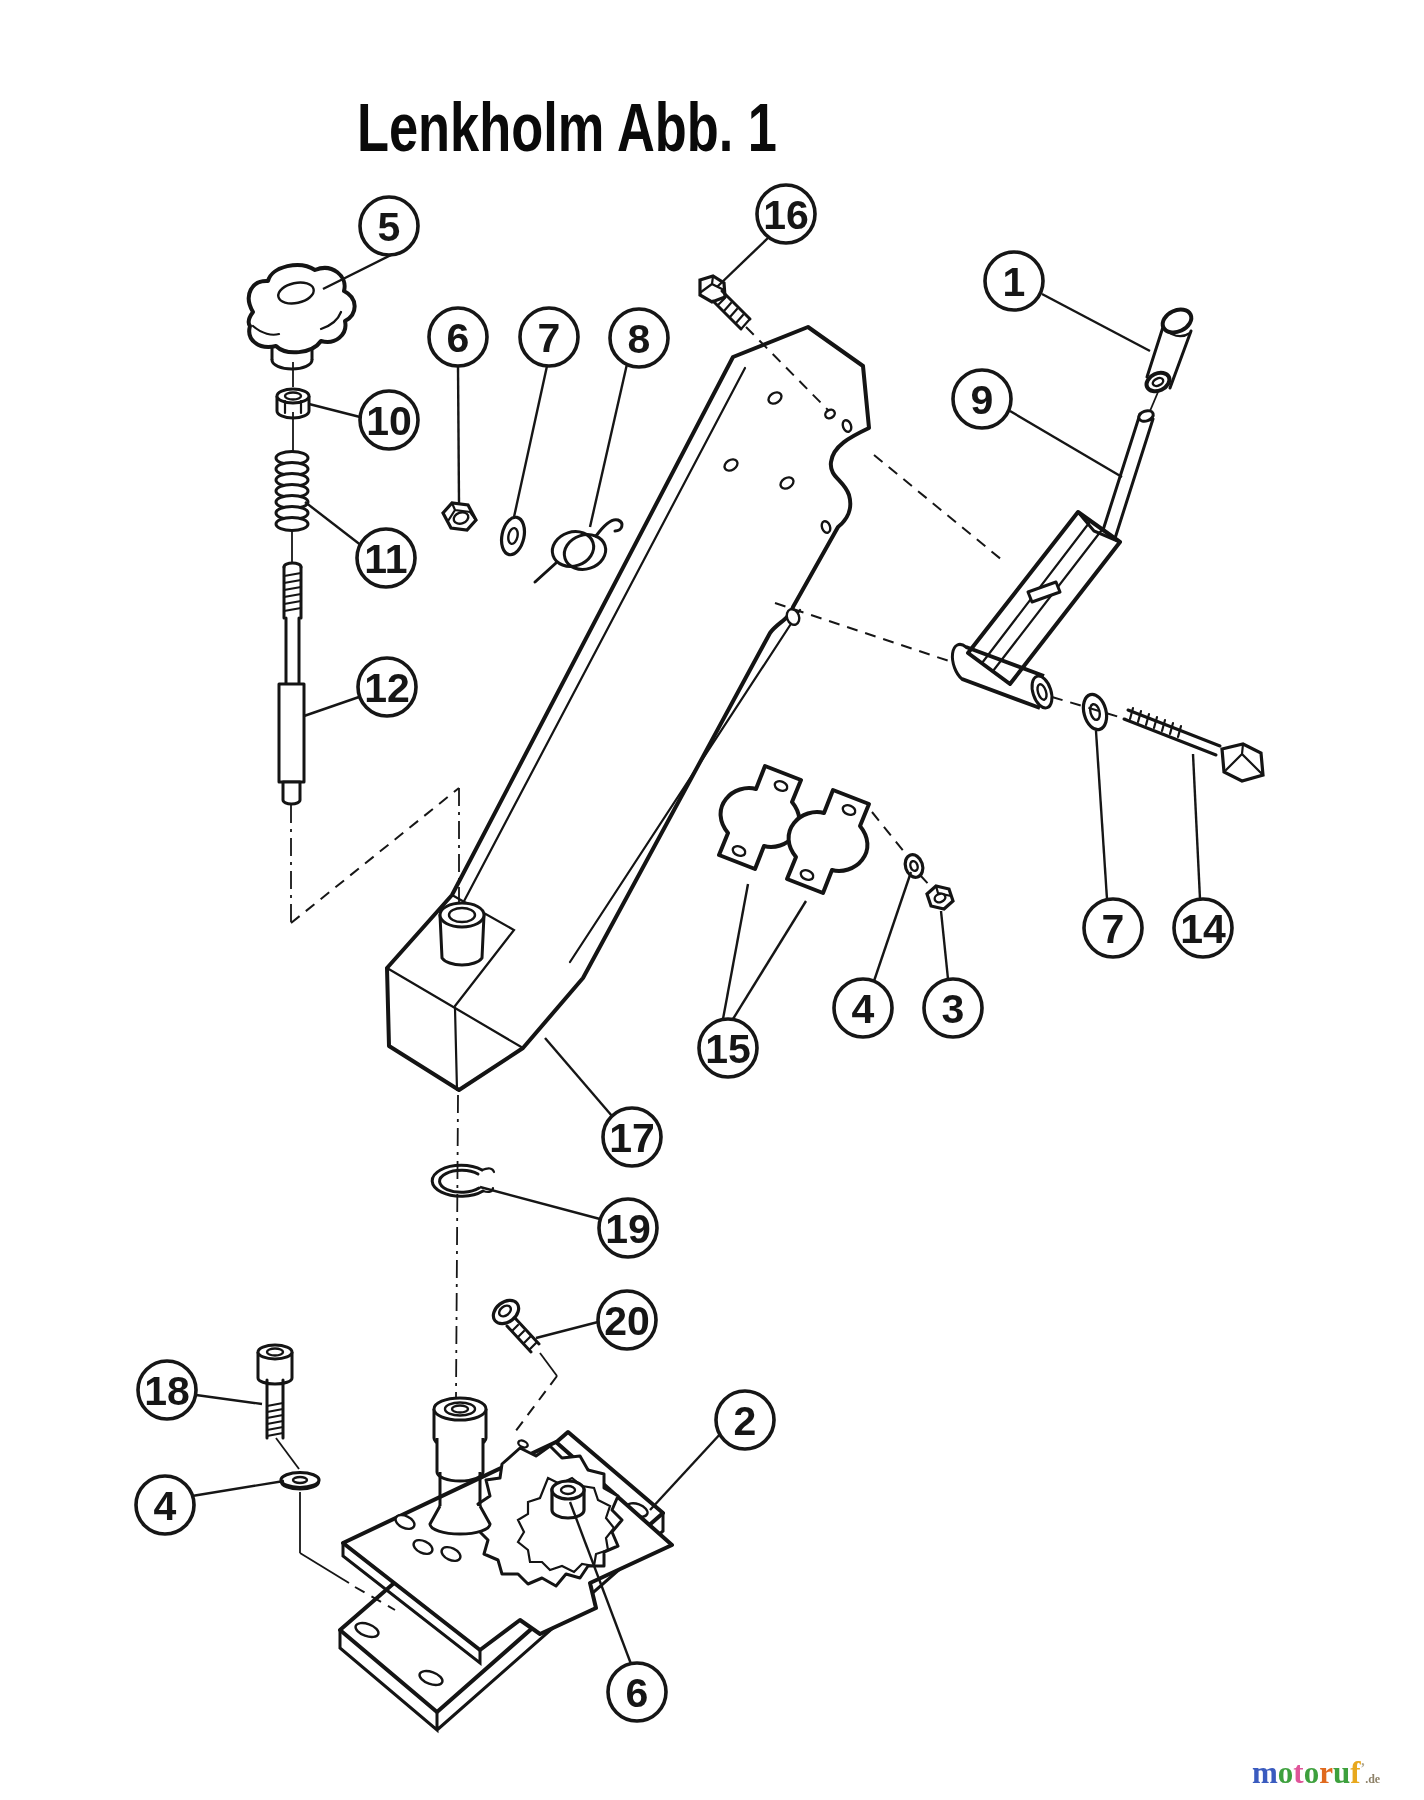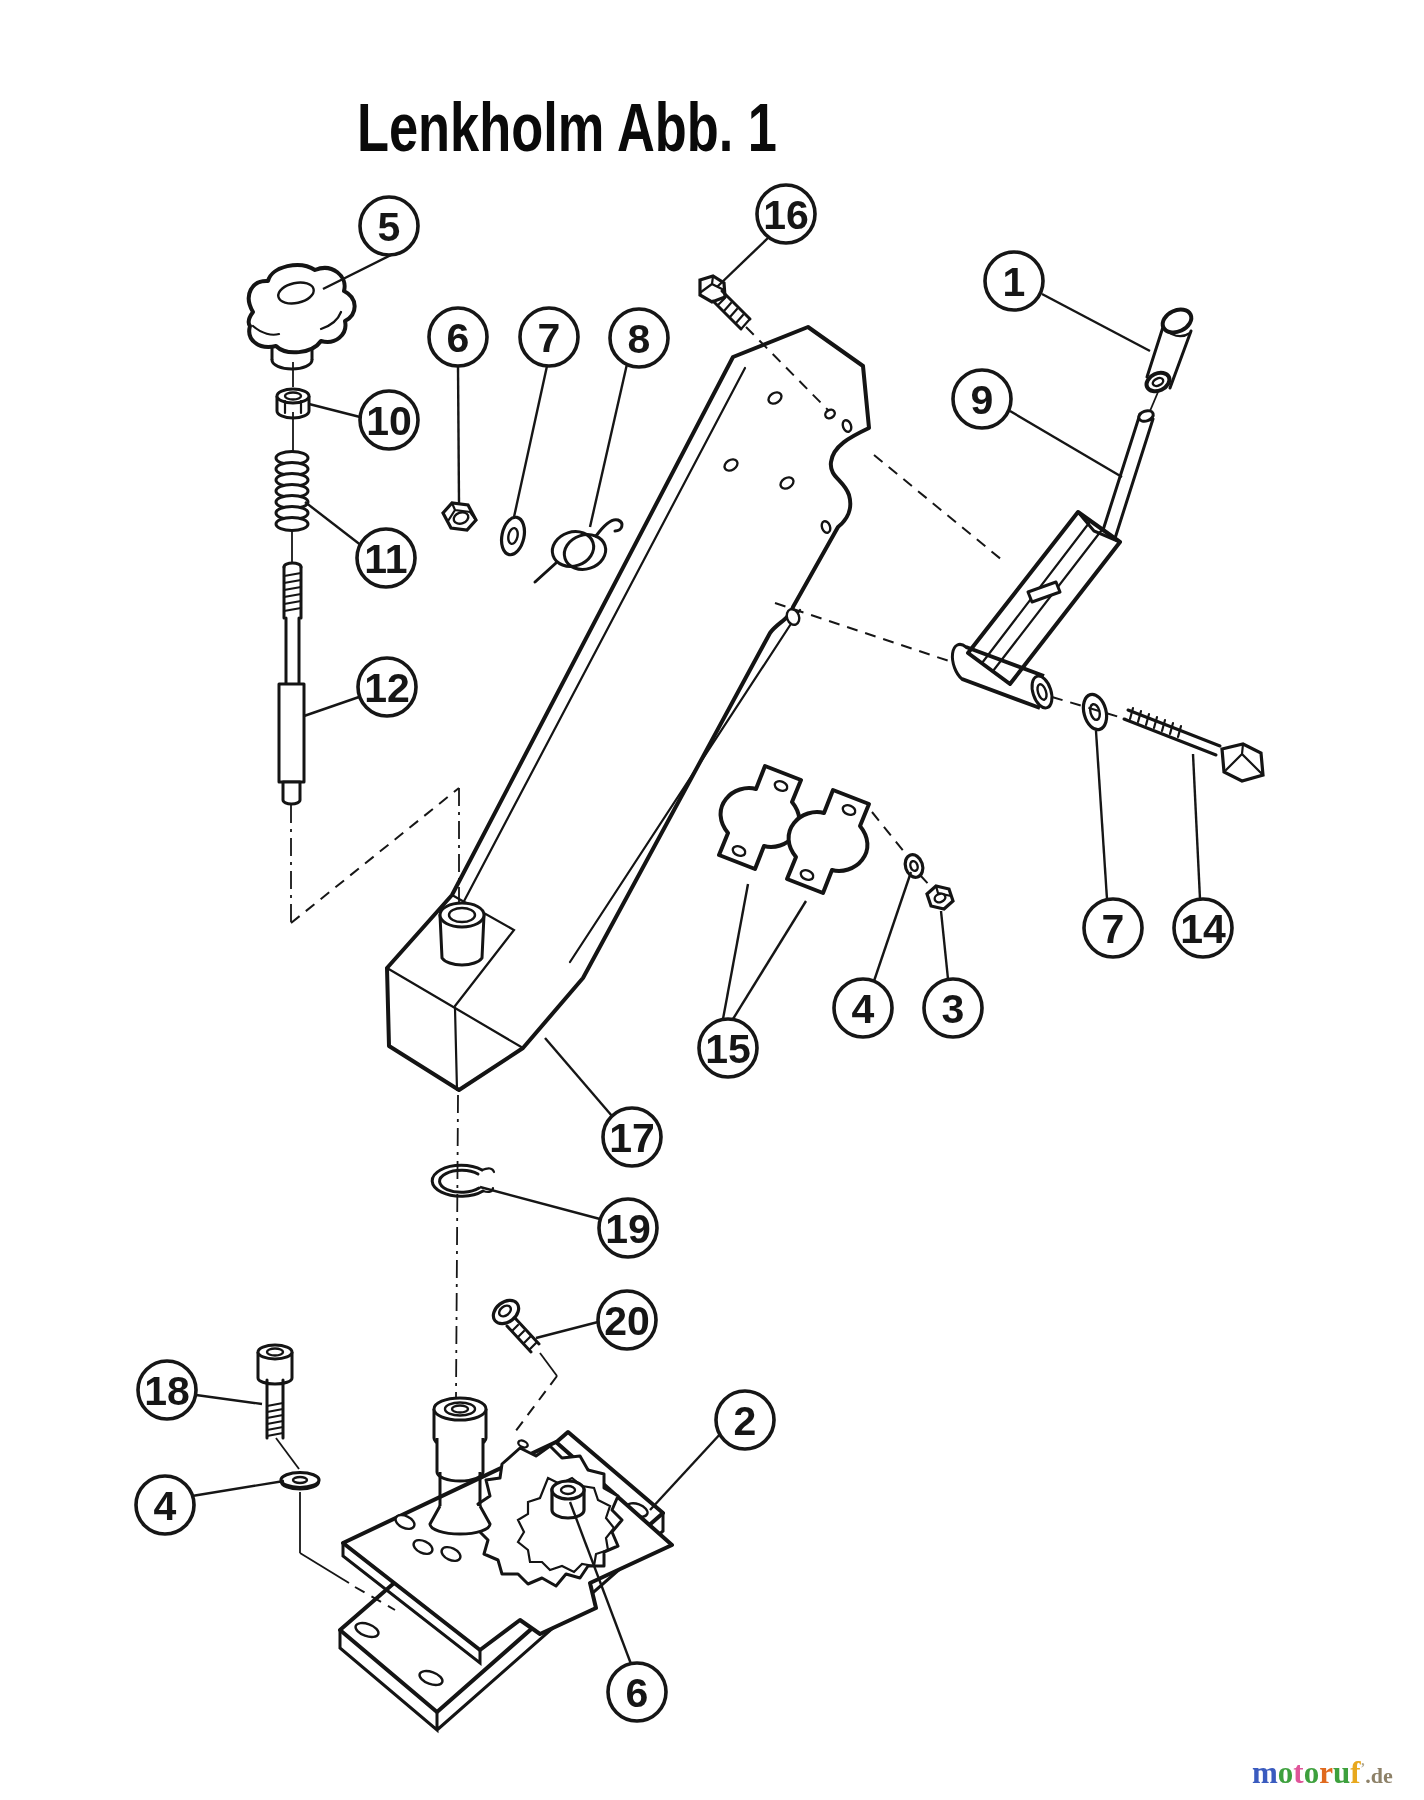--- a/index.html
+++ b/index.html
@@ -4,21 +4,21 @@
 <style>
   html,body{margin:0;padding:0;background:#fff;}
   .page{position:relative;width:1424px;height:1800px;background:#ffffff;overflow:hidden;
         font-family:"Liberation Sans",sans-serif;}
   svg text.title{font-family:"Liberation Sans",sans-serif;font-weight:bold;fill:#0a0a0a;}
   svg .callout-circle{fill:#ffffff;stroke:#161616;stroke-width:3.6px;}
   svg .callout-num{font-family:"Liberation Sans",sans-serif;font-weight:bold;font-size:41px;fill:#161616;}
   .logo{position:absolute;top:1752px;left:1252px;width:160px;white-space:nowrap;
         font-family:"Liberation Serif",serif;font-weight:bold;font-size:31px;line-height:34px;}
   .logo .sup{font-size:14px;vertical-align:10px;}
-  .logo .tld{font-size:22px;}
+  .logo .tld{font-size:12px;}
   
   .p4{stroke:#141414;stroke-width:4;fill:#ffffff;stroke-linejoin:round;}
   .p3{stroke:#141414;stroke-width:3;fill:#ffffff;stroke-linejoin:round;}
   .l3{stroke:#141414;stroke-width:3;fill:none;stroke-linecap:round;}
   .l2{stroke:#141414;stroke-width:2.2;fill:none;stroke-linecap:round;}
   .hole{stroke:#141414;stroke-width:2.4;fill:#ffffff;}
   .dk{stroke:#141414;stroke-width:3.2;fill:#ffffff;}
 </style>
 </head>
 <body>

